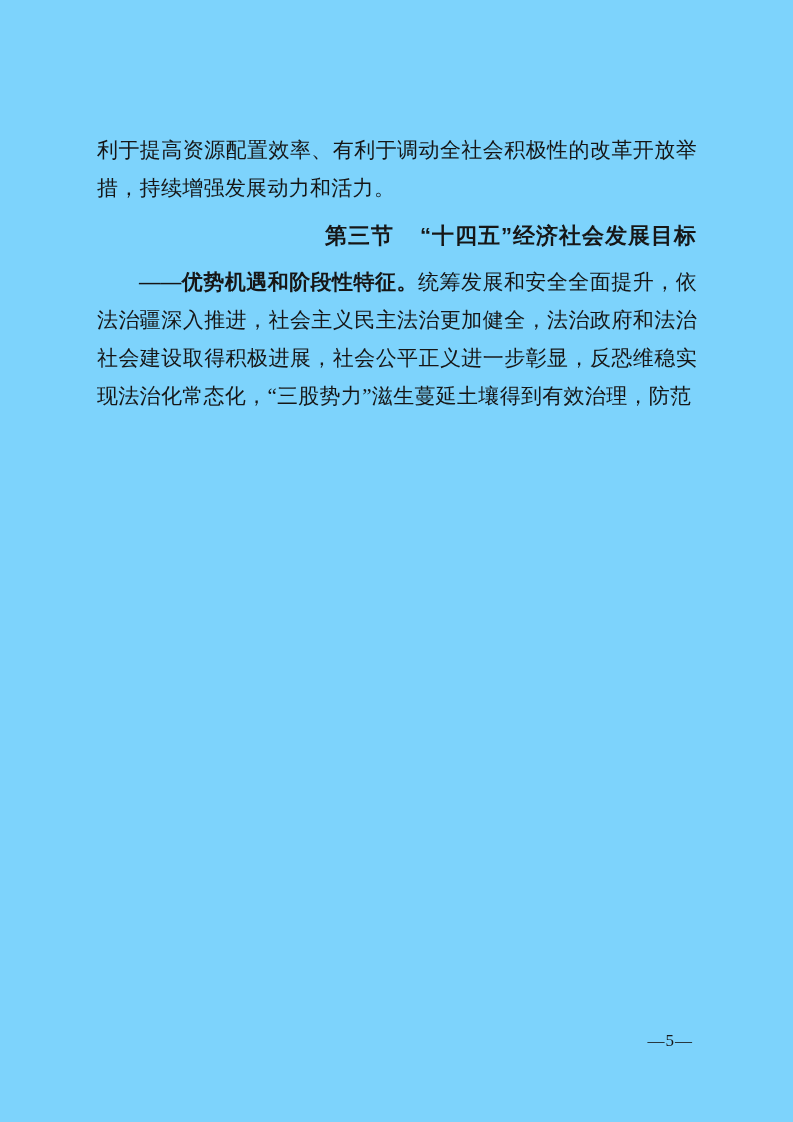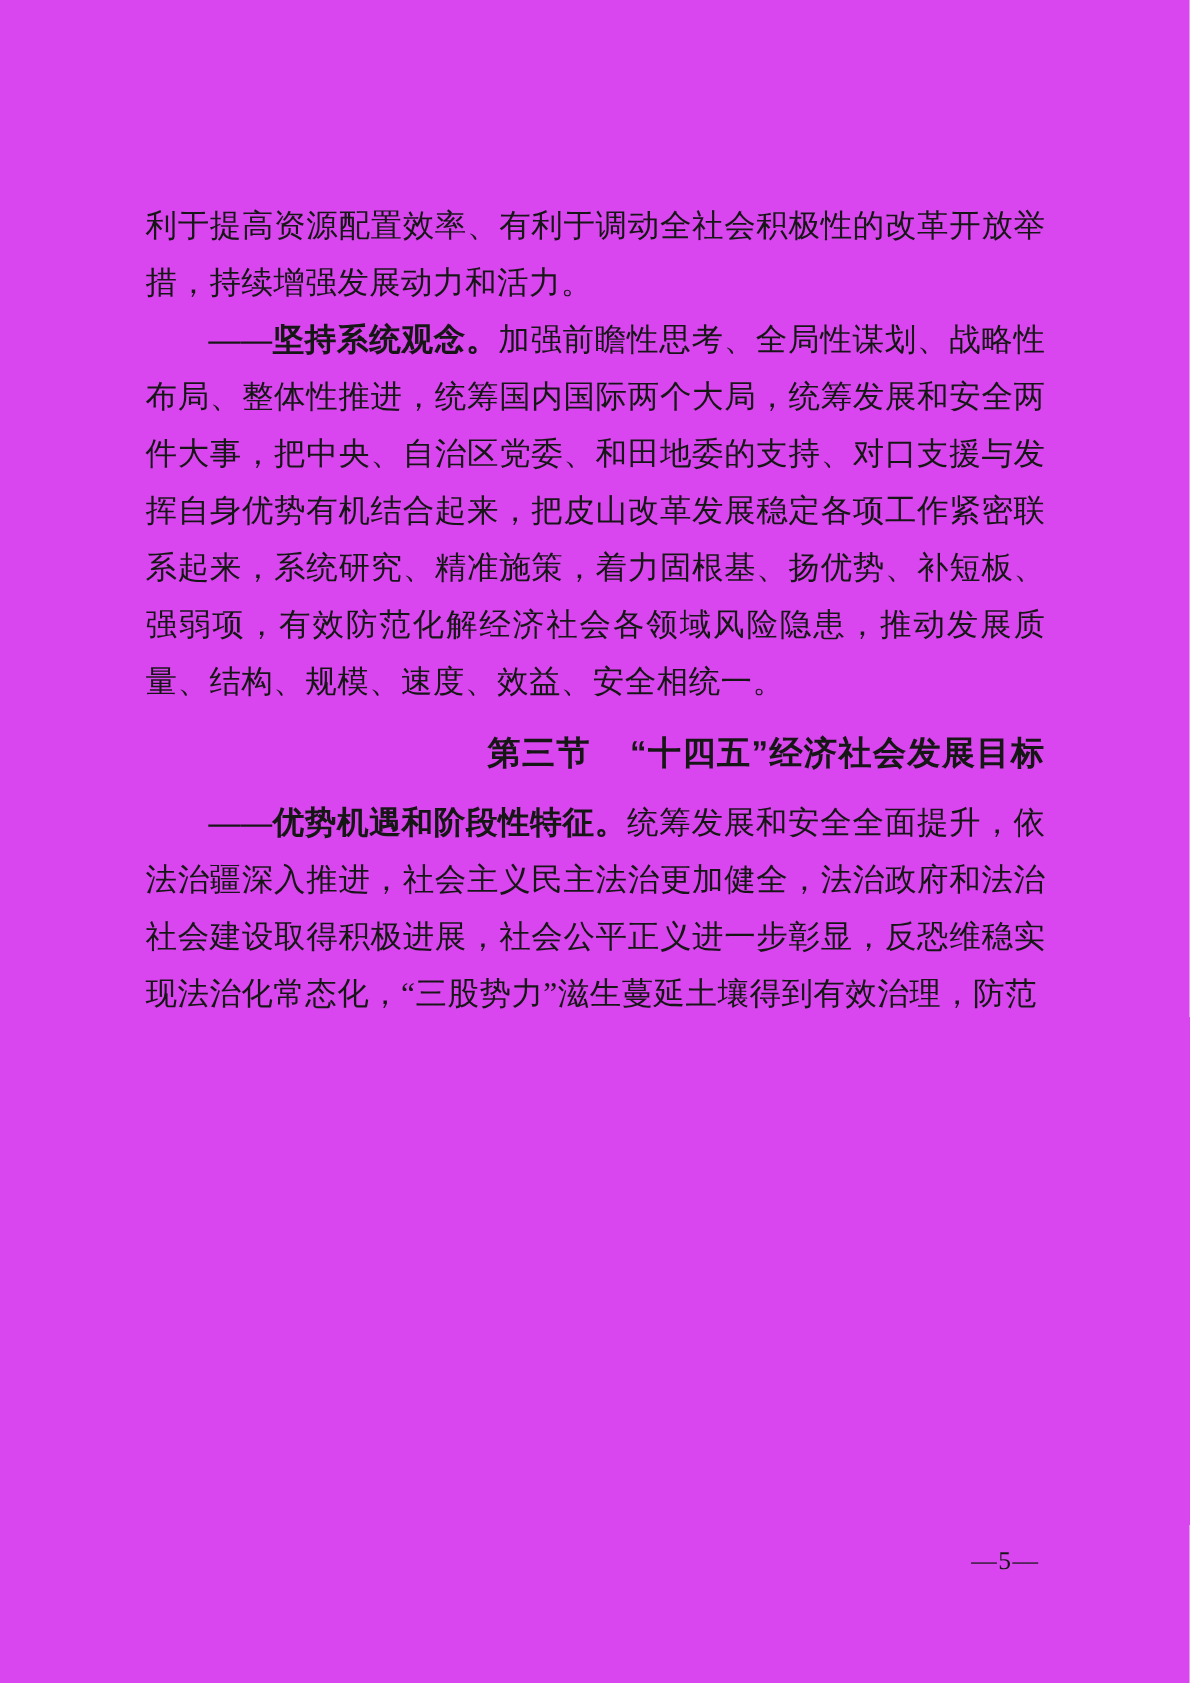--- a/index.html
+++ b/index.html
@@ -4,21 +4,21 @@
 <style>
   html, body {
     margin: 0;
     padding: 0;
     background: #e8e8e8;
   }
   .page {
     position: relative;
     width: 793px;
     height: 1122px;
-    background: #d946ef;
+    background: #7dd3fc;
     margin: 0 auto;
     overflow: hidden;
     color: #161616;
     font-family: "Liberation Serif", "DejaVu Serif", serif;
   }
   .page-body {
     position: absolute;
     left: 97px;
     top: 131px;
     width: 600px;
@@ -61,21 +61,20 @@
   }
 </style>
 </head>
 <body>
 
 <div class="page">
   <div class="page-body">
 
     <p class="para"><span>利于提高资源配置效率、有利于调动全社会积极性的改革开放举措，持续增强发展动力和活力。</span></p>
 
-    <p class="para indent"><span class="lead">——坚持系统观念。</span><span>加强前瞻性思考、全局性谋划、战略性布局、整体性推进，统筹国内国际两个大局，统筹发展和安全两件大事，把中央、自治区党委、和田地委的支持、对口支援与发挥自身优势有机结合起来，把皮山改革发展稳定各项工作紧密联系起来，系统研究、精准施策，着力固根基、扬优势、补短板、强弱项，有效防范化解经济社会各领域风险隐患，推动发展质量、结构、规模、速度、效益、安全相统一。</span></p>
 
 
     <h2 class="section-heading"><span>第三节</span><span class="heading-gap"></span><span>“十四五”经济社会发展目标</span></h2>
 
 
     <p class="para indent"><span class="lead">——优势机遇和阶段性特征。</span><span>统筹发展和安全全面提升，依法治疆深入推进，社会主义民主法治更加健全，法治政府和法治社会建设取得积极进展，社会公平正义进一步彰显，反恐维稳实现法治化常态化，“三股势力”滋生蔓延土壤得到有效治理，防范</span></p>
 
   </div>
 
   <div class="page-number">—5—</div>

